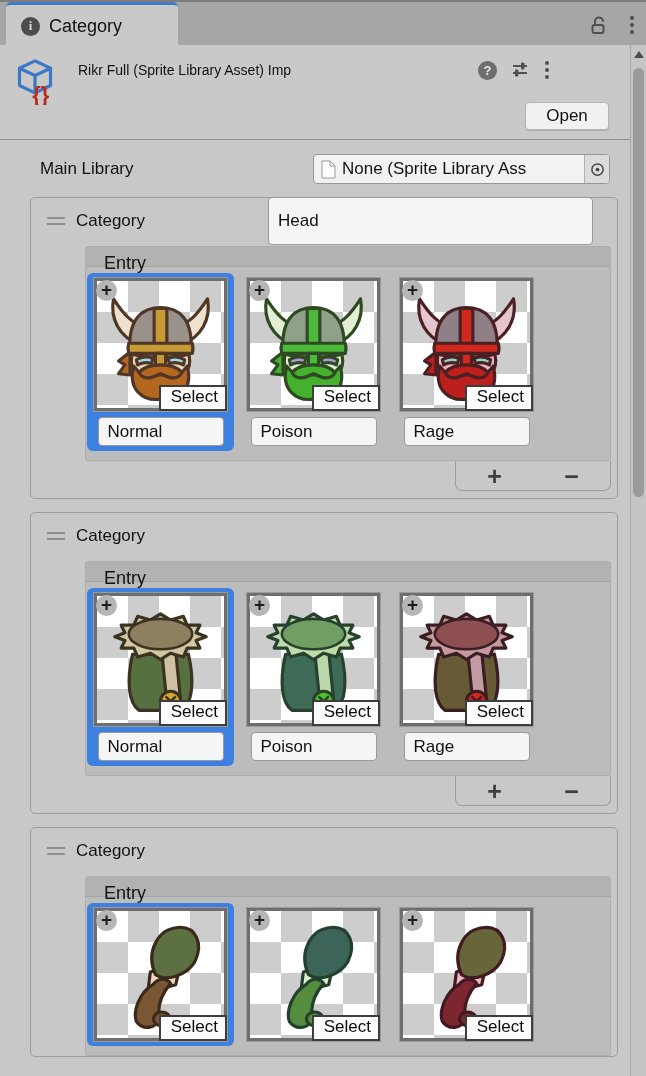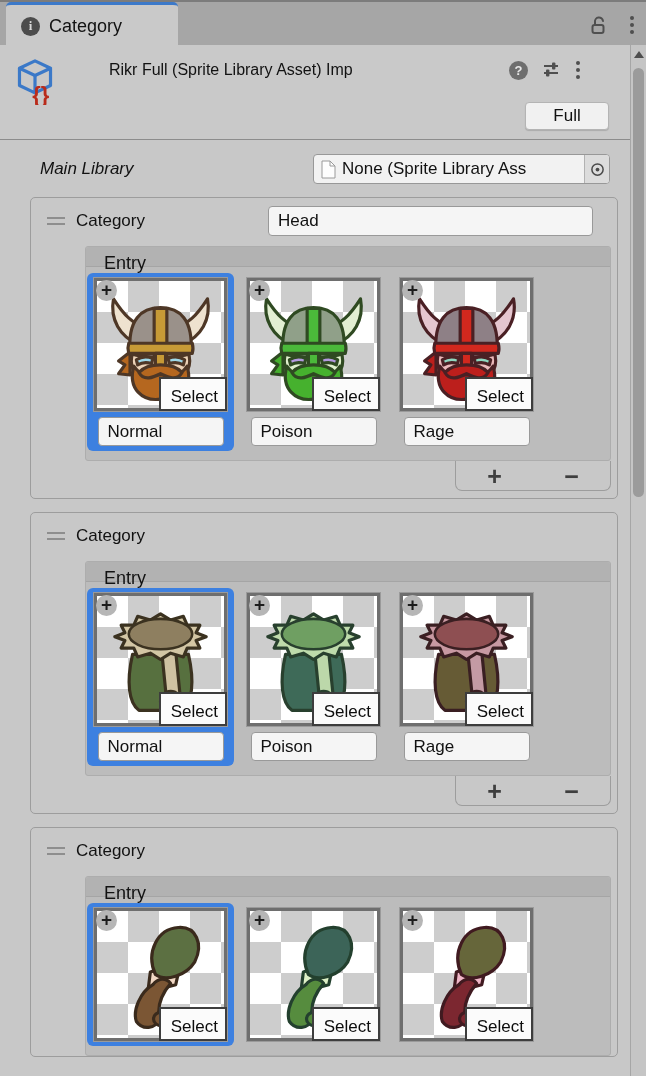--- a/index.html
+++ b/index.html
@@ -17,76 +17,76 @@
        font-family:"Liberation Serif",serif;}
   .tab-actions{position:absolute;right:10px;top:0;height:45px;display:flex;align-items:center;gap:20px;}
   .kebab{display:flex;flex-direction:column;gap:3px;padding:2px;}
   .kebab i{width:4px;height:4px;border-radius:50%;background:#4f4f4f;}
 
   
   .asset-header{height:95px;background:#c9c9c9;border-bottom:1px solid #8c8c8c;position:relative;
        padding:12px 14px 0 14px;}
   .hdr-row{display:flex;align-items:flex-start;}
   .asset-icon{width:42px;height:48px;flex:none;}
-  .asset-title{margin-left:53px;font-size:16px;line-height:26px;white-space:nowrap;overflow:hidden;
+  .asset-title{margin-left:22px;font-size:14px;line-height:26px;white-space:nowrap;overflow:hidden;
        width:398px;flex:none;}
   .hdr-icons{display:flex;align-items:center;gap:13px;margin-left:2px;margin-top:2px;}
   .help-icon{width:19px;height:19px;border-radius:50%;background:#6e6e6e;color:#e8e8e8;
        font-size:13px;font-weight:bold;display:flex;align-items:center;justify-content:center;}
   .open-btn{position:absolute;right:37px;bottom:9px;width:84px;height:28px;background:#f1f1f1;
        border:1px solid #b4b4b4;border-radius:4px;font-size:17px;font-family:inherit;color:#111;
        box-shadow:0 1px 1px rgba(0,0,0,.15);}
 
   
   .content{position:absolute;top:140px;left:0;width:630px;bottom:0;overflow:hidden;}
   .scrollbar{position:absolute;top:45px;right:0;bottom:0;width:16px;background:#c5c5c5;
        border-left:1px solid #a6a6a6;}
   .scroll-up{height:18px;display:flex;align-items:center;justify-content:center;}
   .scroll-up b{width:0;height:0;border-left:5px solid transparent;border-right:5px solid transparent;
        border-bottom:7px solid #4e4e4e;}
   .scroll-thumb{position:absolute;left:2px;right:2px;top:23px;height:429px;background:#9b9b9b;
        border-radius:7px;}
 
   
   .ml-row{display:flex;align-items:center;margin:14px 20px 0 40px;height:30px;}
-  .ml-label{width:273px;flex:none;font-size:17px;font-style:italic;}
+  .ml-label{width:273px;flex:none;font-size:17px;}
   .obj-field{flex:1;height:30px;background:#f2f2f2;border:1px solid #989898;border-radius:4px;
        display:flex;align-items:center;overflow:hidden;}
   .obj-field .page{flex:none;margin:0 6px 0 7px;}
   .obj-text{flex:1;font-size:17px;white-space:nowrap;overflow:hidden;}
   .obj-picker{flex:none;width:25px;height:100%;background:#dcdcdc;border-left:1px solid #b2b2b2;
        display:flex;align-items:center;justify-content:center;}
 
   
   .category{margin:13px 12px 12px 30px;border:1px solid #9d9d9d;border-radius:5px;padding-top:8px;}
   .cat-row{display:flex;align-items:center;height:30px;padding:0 24px 0 16px;}
   .drag-handle{width:18px;height:8px;flex:none;border-top:2px solid #8e8e8e;border-bottom:2px solid #8e8e8e;}
   .cat-label{margin-left:11px;width:192px;flex:none;font-size:17px;}
   .cat-field,.name-field{background:#f5f5f5;border:1px solid #999;border-radius:4px;
        font-size:17px;font-family:inherit;color:#111;padding:0 9px;}
-  .cat-field{flex:1;height:30px;}
+  .cat-field{flex:1;height:48px;}
 
   .entry-box{margin:10px 6px 0 54px;background:#bcbcbc;border:1px solid #adadad;border-radius:3px;}
   .entry-header{height:20px;line-height:32px;background:#b2b2b2;border-bottom:1px solid #a5a5a5;
        border-radius:3px 3px 0 0;padding-left:18px;font-size:18px;}
   .entries{display:flex;gap:6px;padding:6px 4px 9px 1px;}
   .entry{width:147px;flex:none;padding:5px;border-radius:6px;position:relative;}
   .entry[data-sel="true"]{background:var(--c-selection,#3d80e0);}
   .thumb{width:133px;height:133px;margin:0 2px;border:3px solid #6e6e6e;outline:1px solid #9a9a9a;
        position:relative;background-color:#fff;
        background-image:
          linear-gradient(45deg,#cdcdcd 25%,transparent 25%,transparent 75%,#cdcdcd 75%),
          linear-gradient(45deg,#cdcdcd 25%,transparent 25%,transparent 75%,#cdcdcd 75%);
        background-position:0 0,31px 31px;background-size:62px 62px;}
   .sprite{position:absolute;inset:0;width:100%;height:100%;}
   .plus-badge{position:absolute;top:-1px;left:-1px;width:21px;height:21px;border-radius:50%;
        background:#b6b6b6;color:#1c1c1c;font-size:19px;font-weight:bold;line-height:19px;
        text-align:center;z-index:3;}
   .select-btn{position:absolute;right:-3px;bottom:-3px;background:#fbfbfb;border:2px solid #3d3d3d;
-       font-size:17px;font-family:inherit;color:#0c0c0c;padding:8px 7px 2px 10px;z-index:2;text-align:center;}
+       font-size:17px;font-family:inherit;color:#0c0c0c;padding:0 7px 2px 10px;z-index:2;text-align:center;}
   .name-field{display:block;width:126px;height:29px;margin:6px auto 0 auto;}
 
   .list-footer{width:156px;height:30px;margin:0 6px 7px auto;background:#c8c8c8;
        border:1px solid #9d9d9d;border-top:none;border-radius:0 0 7px 7px;
        display:flex;align-items:center;justify-content:space-around;}
   .ft-btn{background:none;border:none;font-size:25px;font-weight:bold;color:#3e3e3e;
        font-family:inherit;line-height:20px;padding:0 10px;}
 </style>
 </head>
 <body>
@@ -164,21 +164,21 @@
         <rect x="11" y="2.5" width="3.4" height="7" rx="1" fill="#4f4f4f"></rect>
         <rect x="5" y="9.5" width="3.4" height="7" rx="1" fill="#4f4f4f"></rect>
       </svg>
       <span class="kebab">
           <i></i>
           <i></i>
           <i></i>
         </span>
     </div>
   </div>
-  <button class="open-btn">Full</button>
+  <button class="open-btn">Open</button>
 </div>
 
 <div class="content">
 
   <div class="ml-row">
     <span class="ml-label">Main Library</span>
     <div class="obj-field">
       <svg class="page" width="15" height="19" viewBox="0 0 15 19">
         <path d="M1,1 h8 l5,5 v12 h-13 z" fill="#fdfdfd" stroke="#9a9a9a" stroke-width="1"></path>
         <path d="M9,1 v5 h5" fill="none" stroke="#9a9a9a" stroke-width="1"></path>

